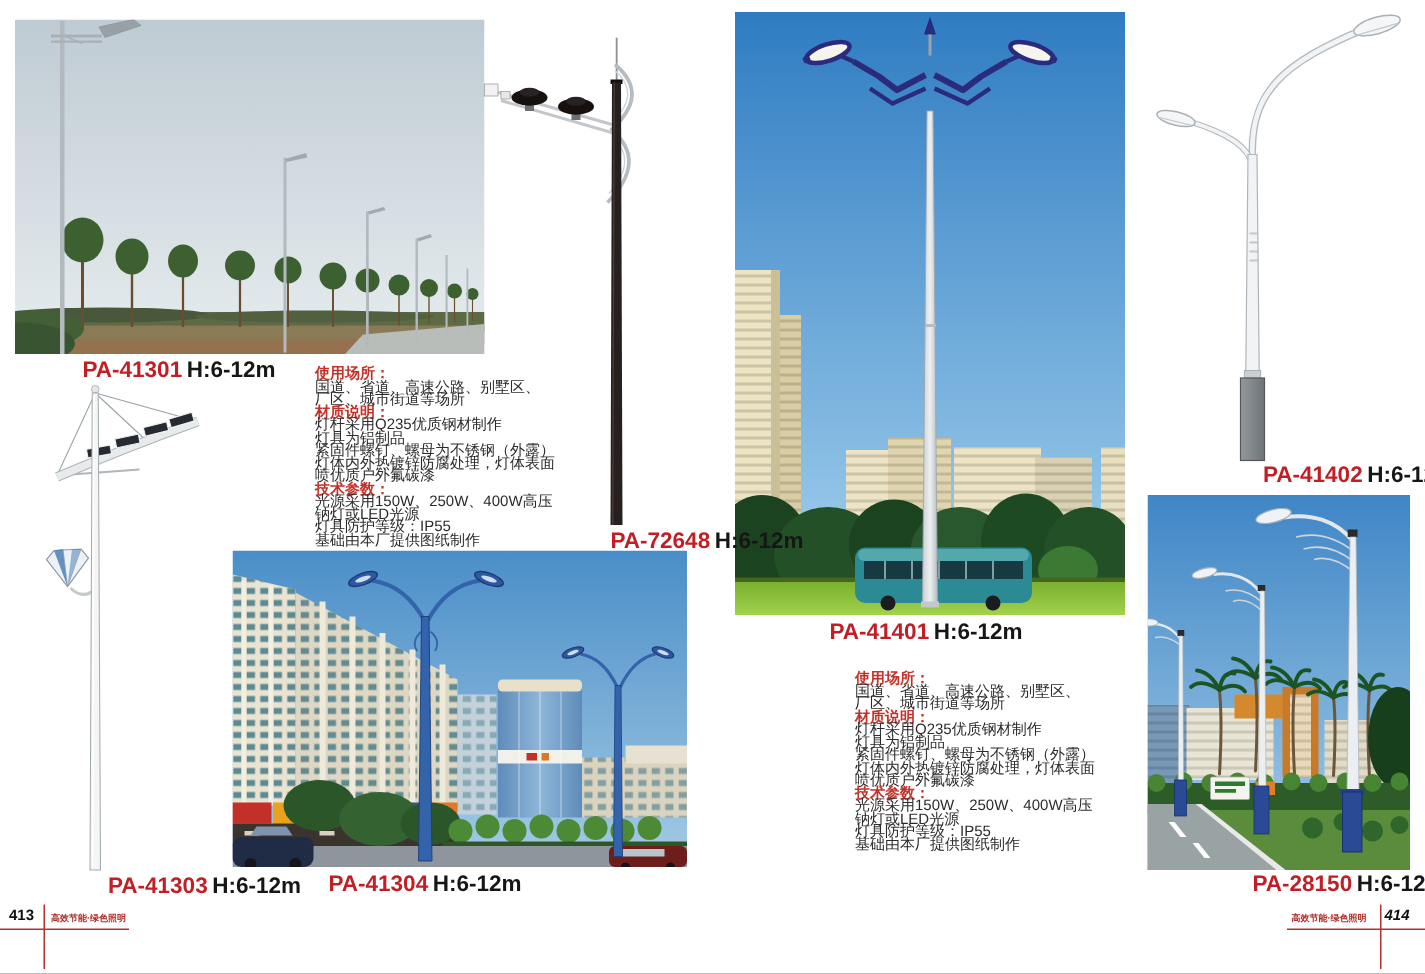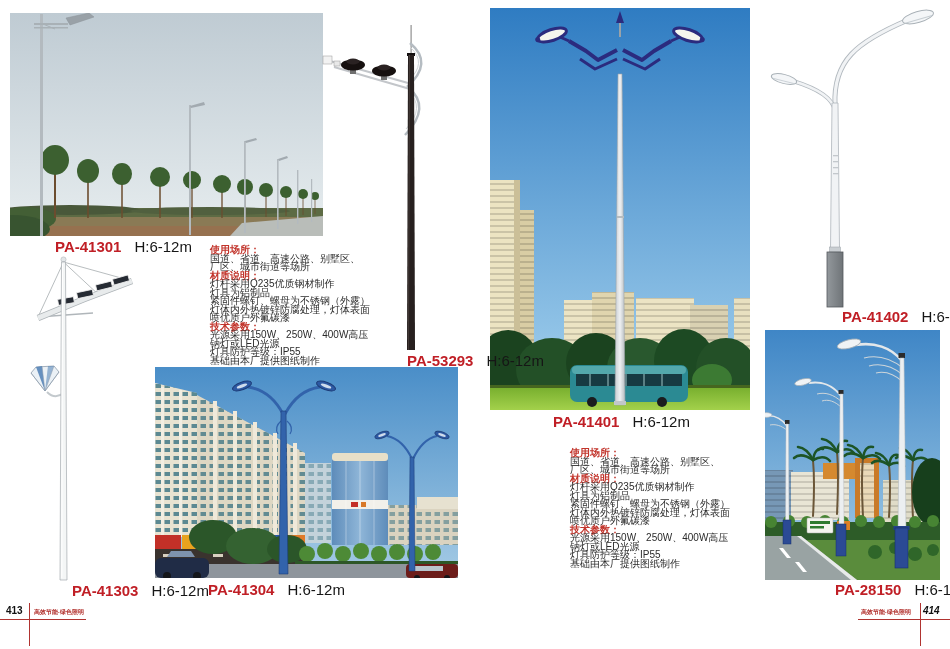--- a/index.html
+++ b/index.html
@@ -2,21 +2,21 @@
 <html><head>
 <meta charset="utf-8">
 <style>
   html,body{margin:0;padding:0;background:#888;}
   .sheet{position:relative;width:950px;height:649px;background:#fff;overflow:hidden;
          font-family:"Liberation Sans","DejaVu Sans",sans-serif;margin:0 auto;}
   .ph{position:absolute;}
   .ph svg{display:block;width:100%;height:100%;}
   .plabel{position:absolute;font-size:15px;font-weight:bold;white-space:nowrap;letter-spacing:0;}
   .pmodel{color:#c01f26;margin-left:47px;}
-  .psize{color:#161616;font-weight:normal;margin-left:13px;}
+  .psize{color:#161616;font-weight:bold;margin-left:3px;}
   .specs{position:absolute;width:160px;font-size:10px;line-height:8.5px;color:#2b2b2b;white-space:nowrap;}
   .spec-title{color:#c2342b;font-weight:bold;}
   .footer-num{position:absolute;font-size:10px;font-weight:bold;color:#111;}
   .footer-slogan{position:absolute;font-size:6px;font-weight:bold;color:#b02c28;white-space:nowrap;}
   .rline-h{position:absolute;height:1px;background:#b03330;}
   .rline-v{position:absolute;width:1px;background:#b03330;}
 </style>
 </head>
 <body>
 
@@ -499,26 +499,26 @@
         <rect x="128.5" y="196" width="16" height="4" fill="#24418a"></rect>
         <rect x="130" y="198" width="13" height="40" fill="#2b4a95" stroke="#16306e" stroke-width="0.6"></rect>
       </g>
     </svg>
   </div>
 
   <div class="plabel" style="left:8px;top:238px;">
     <span class="pmodel">PA-41301</span><span class="psize">H:6-12m</span>
   </div>
   <div class="plabel" style="left:360px;top:352px;">
-    <span class="pmodel">PA-53293</span><span class="psize">H:6-12m</span>
+    <span class="pmodel">PA-72648</span><span class="psize">H:6-12m</span>
   </div>
   <div class="plabel" style="left:25px;top:582px;">
     <span class="pmodel">PA-41303</span><span class="psize">H:6-12m</span>
   </div>
-  <div class="plabel" style="left:161px;top:581px;">
+  <div class="plabel" style="left:172px;top:581px;">
     <span class="pmodel">PA-41304</span><span class="psize">H:6-12m</span>
   </div>
   <div class="plabel" style="left:506px;top:413px;">
     <span class="pmodel">PA-41401</span><span class="psize">H:6-12m</span>
   </div>
   <div class="plabel" style="left:795px;top:308px;">
     <span class="pmodel">PA-41402</span><span class="psize">H:6-12m</span>
   </div>
   <div class="plabel" style="left:788px;top:581px;">
     <span class="pmodel">PA-28150</span><span class="psize">H:6-12m</span>

